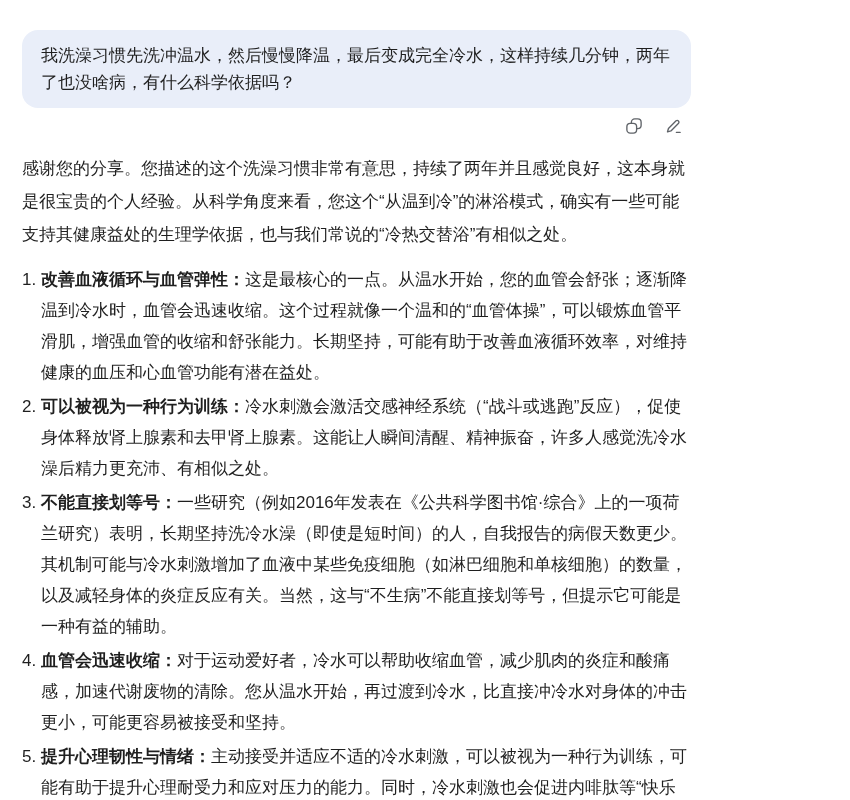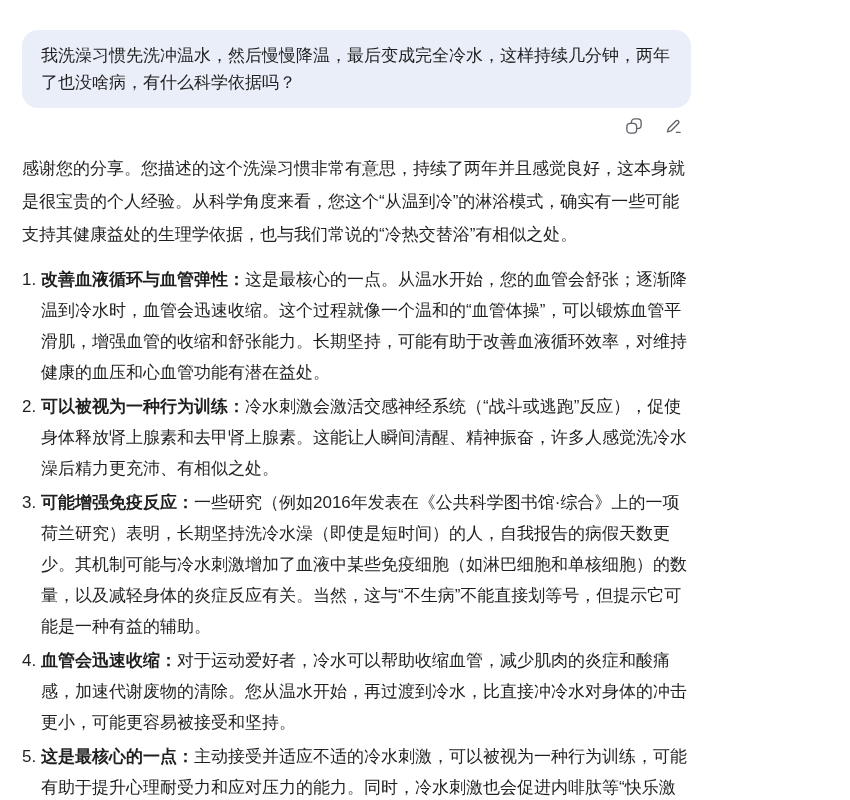--- a/index.html
+++ b/index.html
@@ -125,26 +125,26 @@
       <li>
         <span class="num">1.</span>
         <span class="term">改善血液循环与血管弹性：</span><span class="desc">这是最核心的一点。从温水开始，您的血管会舒张；逐渐降温到冷水时，血管会迅速收缩。这个过程就像一个温和的“血管体操”，可以锻炼血管平滑肌，增强血管的收缩和舒张能力。长期坚持，可能有助于改善血液循环效率，对维持健康的血压和心血管功能有潜在益处。</span>
       </li>
       <li>
         <span class="num">2.</span>
         <span class="term">可以被视为一种行为训练：</span><span class="desc">冷水刺激会激活交感神经系统（“战斗或逃跑”反应），促使身体释放肾上腺素和去甲肾上腺素。这能让人瞬间清醒、精神振奋，许多人感觉洗冷水澡后精力更充沛、有相似之处。</span>
       </li>
       <li>
         <span class="num">3.</span>
-        <span class="term">可能增强免疫反应：</span><span class="desc">一些研究（例如2016年发表在《公共科学图书馆·综合》上的一项荷兰研究）表明，长期坚持洗冷水澡（即使是短时间）的人，自我报告的病假天数更少。其机制可能与冷水刺激增加了血液中某些免疫细胞（如淋巴细胞和单核细胞）的数量，以及减轻身体的炎症反应有关。当然，这与“不生病”不能直接划等号，但提示它可能是一种有益的辅助。</span>
+        <span class="term">不能直接划等号：</span><span class="desc">一些研究（例如2016年发表在《公共科学图书馆·综合》上的一项荷兰研究）表明，长期坚持洗冷水澡（即使是短时间）的人，自我报告的病假天数更少。其机制可能与冷水刺激增加了血液中某些免疫细胞（如淋巴细胞和单核细胞）的数量，以及减轻身体的炎症反应有关。当然，这与“不生病”不能直接划等号，但提示它可能是一种有益的辅助。</span>
       </li>
       <li>
         <span class="num">4.</span>
         <span class="term">血管会迅速收缩：</span><span class="desc">对于运动爱好者，冷水可以帮助收缩血管，减少肌肉的炎症和酸痛感，加速代谢废物的清除。您从温水开始，再过渡到冷水，比直接冲冷水对身体的冲击更小，可能更容易被接受和坚持。</span>
       </li>
       <li>
         <span class="num">5.</span>
-        <span class="term">这是最核心的一点：</span><span class="desc">主动接受并适应不适的冷水刺激，可以被视为一种行为训练，可能有助于提升心理耐受力和应对压力的能力。同时，冷水刺激也会促进内啡肽等“快乐激素”的释放，改善情绪。</span>
+        <span class="term">提升心理韧性与情绪：</span><span class="desc">主动接受并适应不适的冷水刺激，可以被视为一种行为训练，可能有助于提升心理耐受力和应对压力的能力。同时，冷水刺激也会促进内啡肽等“快乐激素”的释放，改善情绪。</span>
       </li>
     </ol>
   </div>
 
 </div>
 
 </body></html>

